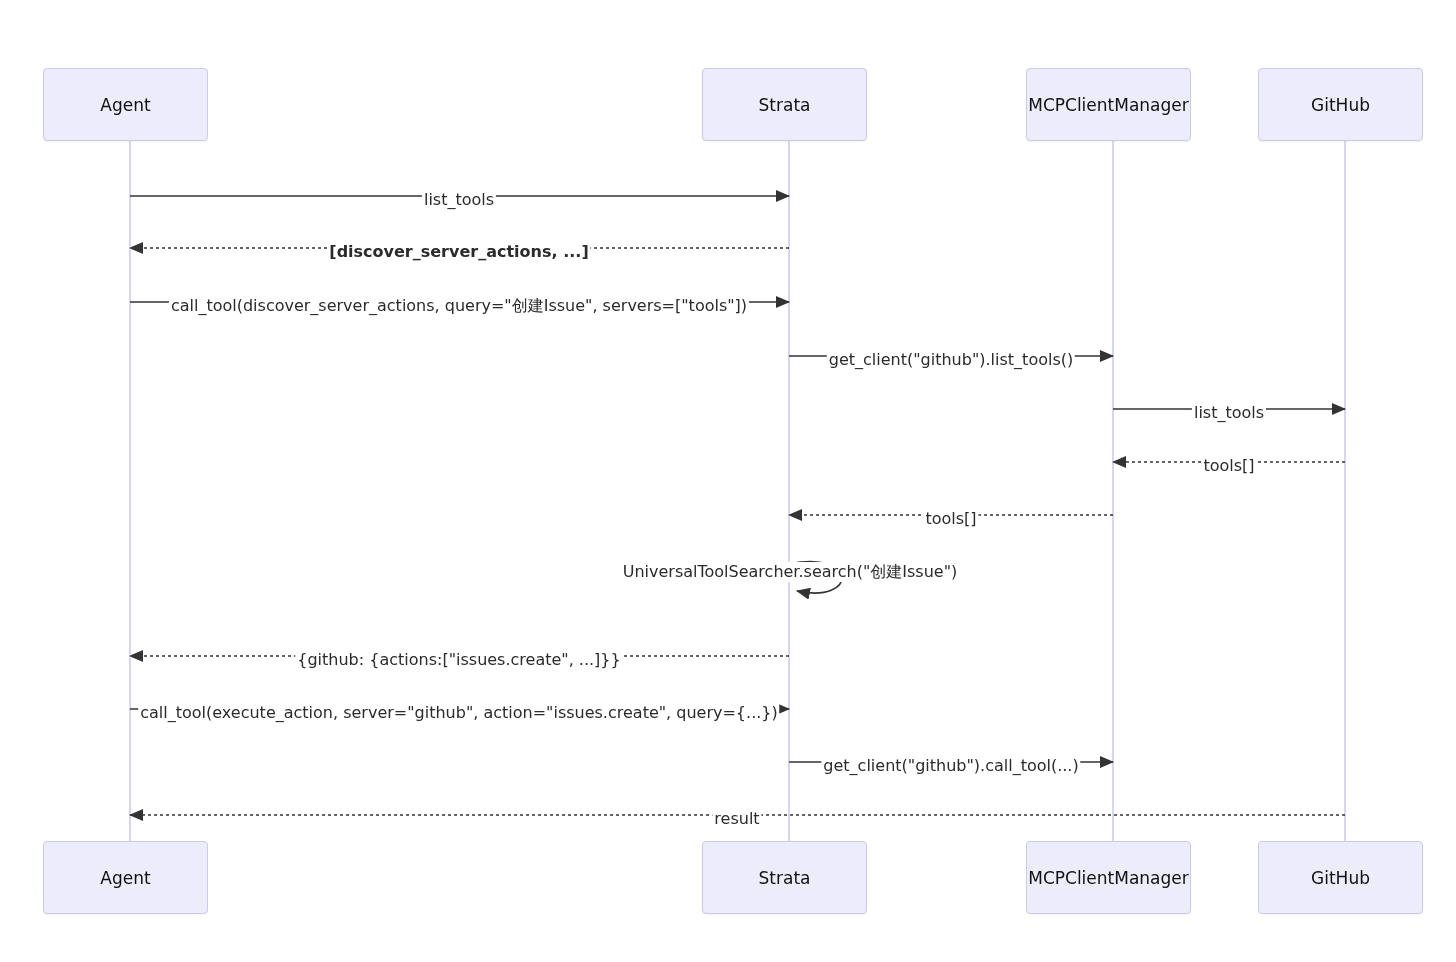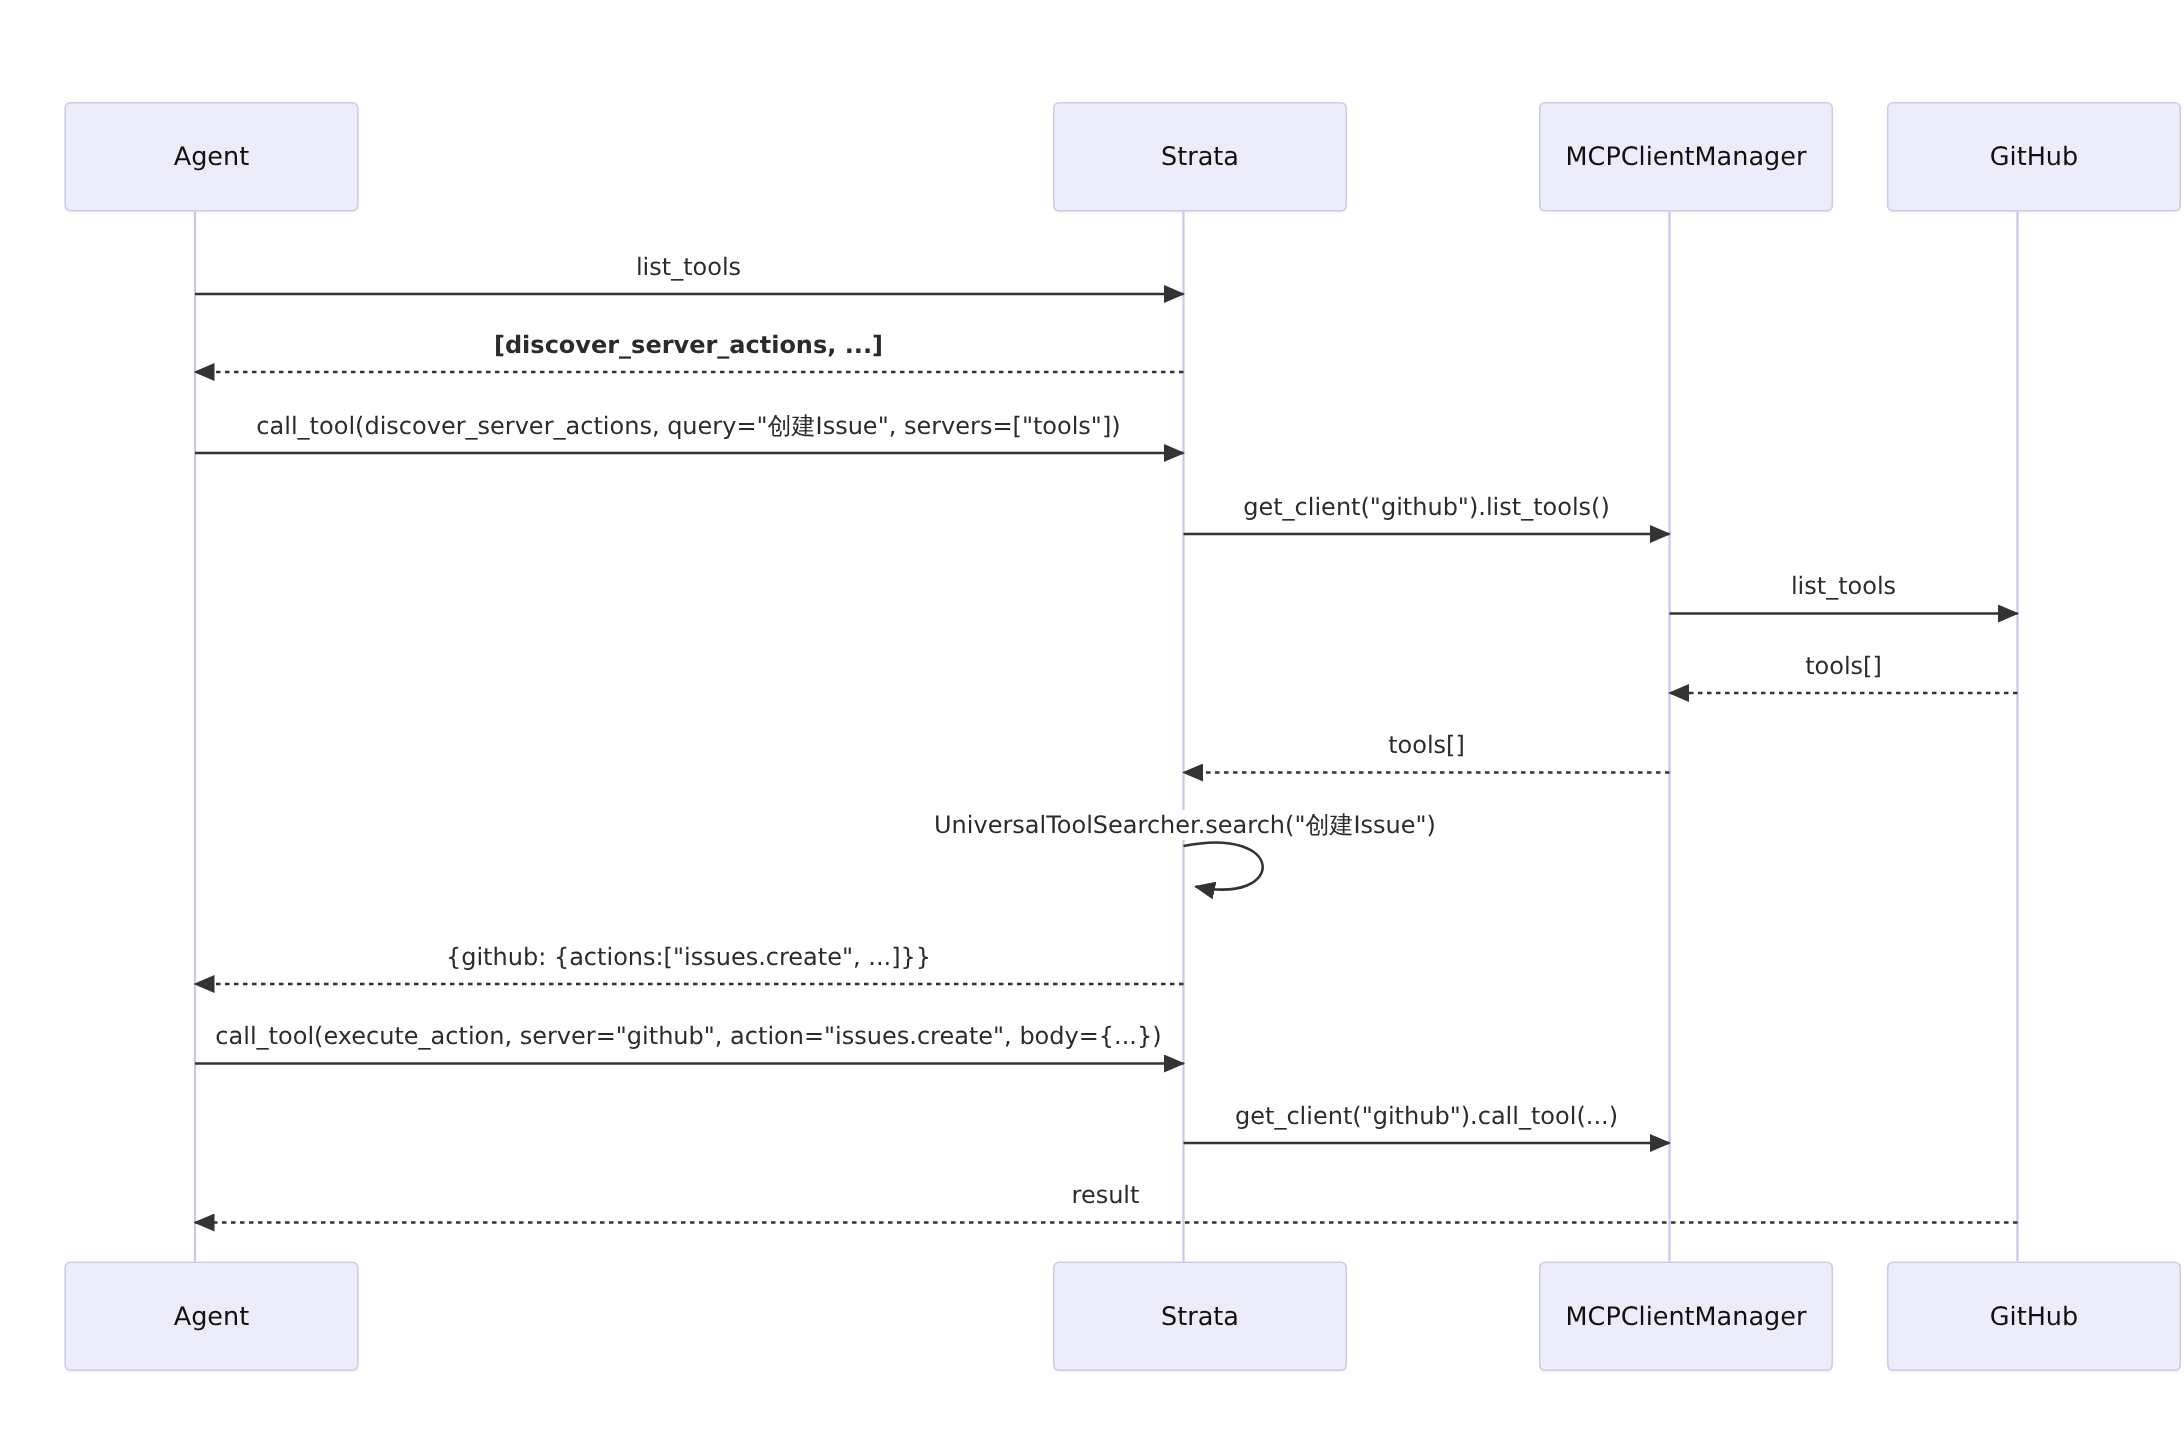--- a/index.html
+++ b/index.html
@@ -15,21 +15,21 @@
     background: #ffffff;
     overflow: hidden;
   }
   #wires {
     position: absolute;
     left: 0;
     top: 0;
   }
   .actor-box {
     position: absolute;
-    width: 196px;
+    width: 165px;
     height: 73px;
     background: #ECECFA;
     border: 1px solid #CBCBE6;
     border-radius: 4px;
     box-sizing: border-box;
     display: flex;
     align-items: center;
     justify-content: center;
     font-size: 17px;
     color: #111111;
@@ -37,20 +37,21 @@
   }
   .msg-label {
     position: absolute;
     transform: translateX(-50%);
     white-space: nowrap;
     font-size: 16px;
     line-height: 20px;
     color: #2b2b2b;
     background: #ffffff;
     padding: 0 2px;
+    margin-top: 22px;
   }
 </style>
 </head>
 <body>
 
 <div id="canvas">
 
   <svg id="wires" width="1456" height="962" viewBox="0 0 1456 962">
     <defs>
       <marker id="arrowhead" markerUnits="userSpaceOnUse" markerWidth="14" markerHeight="12" viewBox="0 0 14 12" refX="13" refY="6" orient="auto">
@@ -116,17 +117,17 @@
 
   <div class="msg-label" style="left:459px; top:168px;">list_tools</div>
   <div class="msg-label" style="left:459px; top:220px;font-weight:bold;">[discover_server_actions, ...]</div>
   <div class="msg-label" style="left:459px; top:274px;">call_tool(discover_server_actions, query="创建Issue", servers=["tools"])</div>
   <div class="msg-label" style="left:951px; top:328px;">get_client("github").list_tools()</div>
   <div class="msg-label" style="left:1229px; top:381px;">list_tools</div>
   <div class="msg-label" style="left:1229px; top:434px;">tools[]</div>
   <div class="msg-label" style="left:951px; top:487px;">tools[]</div>
   <div class="msg-label" style="left:790px; top:540px;">UniversalToolSearcher.search("创建Issue")</div>
   <div class="msg-label" style="left:459px; top:628px;">{github: {actions:["issues.create", ...]}}</div>
-  <div class="msg-label" style="left:459px; top:681px;">call_tool(execute_action, server="github", action="issues.create", body={...})</div>
+  <div class="msg-label" style="left:459px; top:681px;">call_tool(execute_action, server="github", action="issues.create", query={...})</div>
   <div class="msg-label" style="left:951px; top:734px;">get_client("github").call_tool(...)</div>
   <div class="msg-label" style="left:737px; top:787px;text-align:right;">result</div>
 
 </div>
 
 </body></html>

